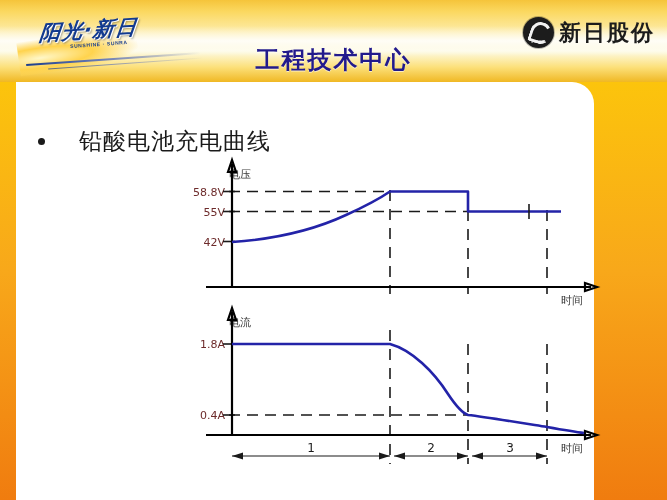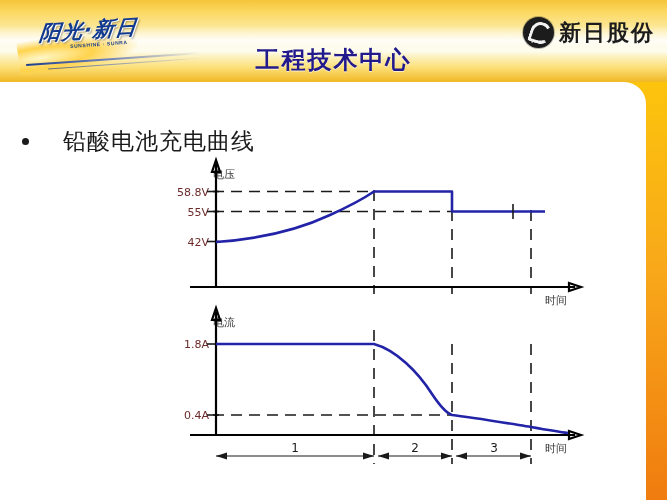--- a/index.html
+++ b/index.html
@@ -83,21 +83,21 @@
   
   .body-area{
     position:absolute;left:0;top:82px;width:667px;height:418px;
     background:#ef8f12;
   }
   .body-area-grad{
     position:absolute;right:0;top:0;width:667px;height:418px;
     background:linear-gradient(180deg,#fcc40c 0%,#f8a81a 45%,#f07c0f 100%);
   }
   .body-white{
-    position:absolute;left:0;top:0;width:646px;height:418px;
+    position:absolute;left:16px;top:0;width:578px;height:418px;
     background:#ffffff;border-top-right-radius:22px;
   }
 
   
   .bullet-row{position:absolute;left:22px;top:44px;display:flex;align-items:center;}
   .bullet-dot{width:7px;height:7px;border-radius:50%;background:#1a1a1a;margin-right:34px;}
   .bullet-text{
     font-family:"DejaVu Sans",sans-serif;
     font-size:23px;color:#1a1a1a;letter-spacing:1px;white-space:nowrap;
   }

